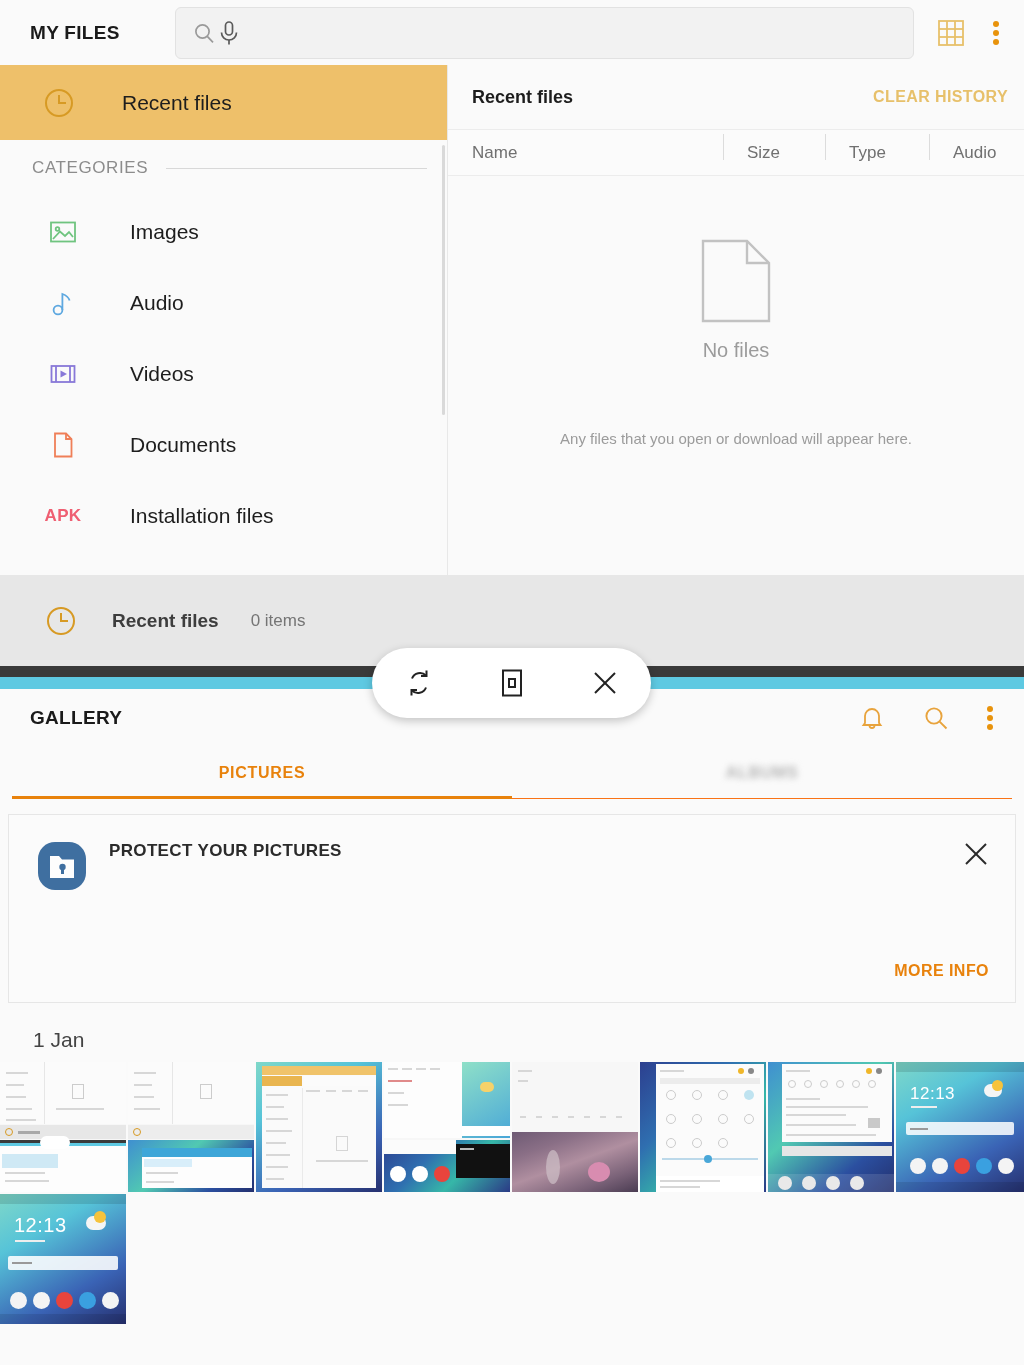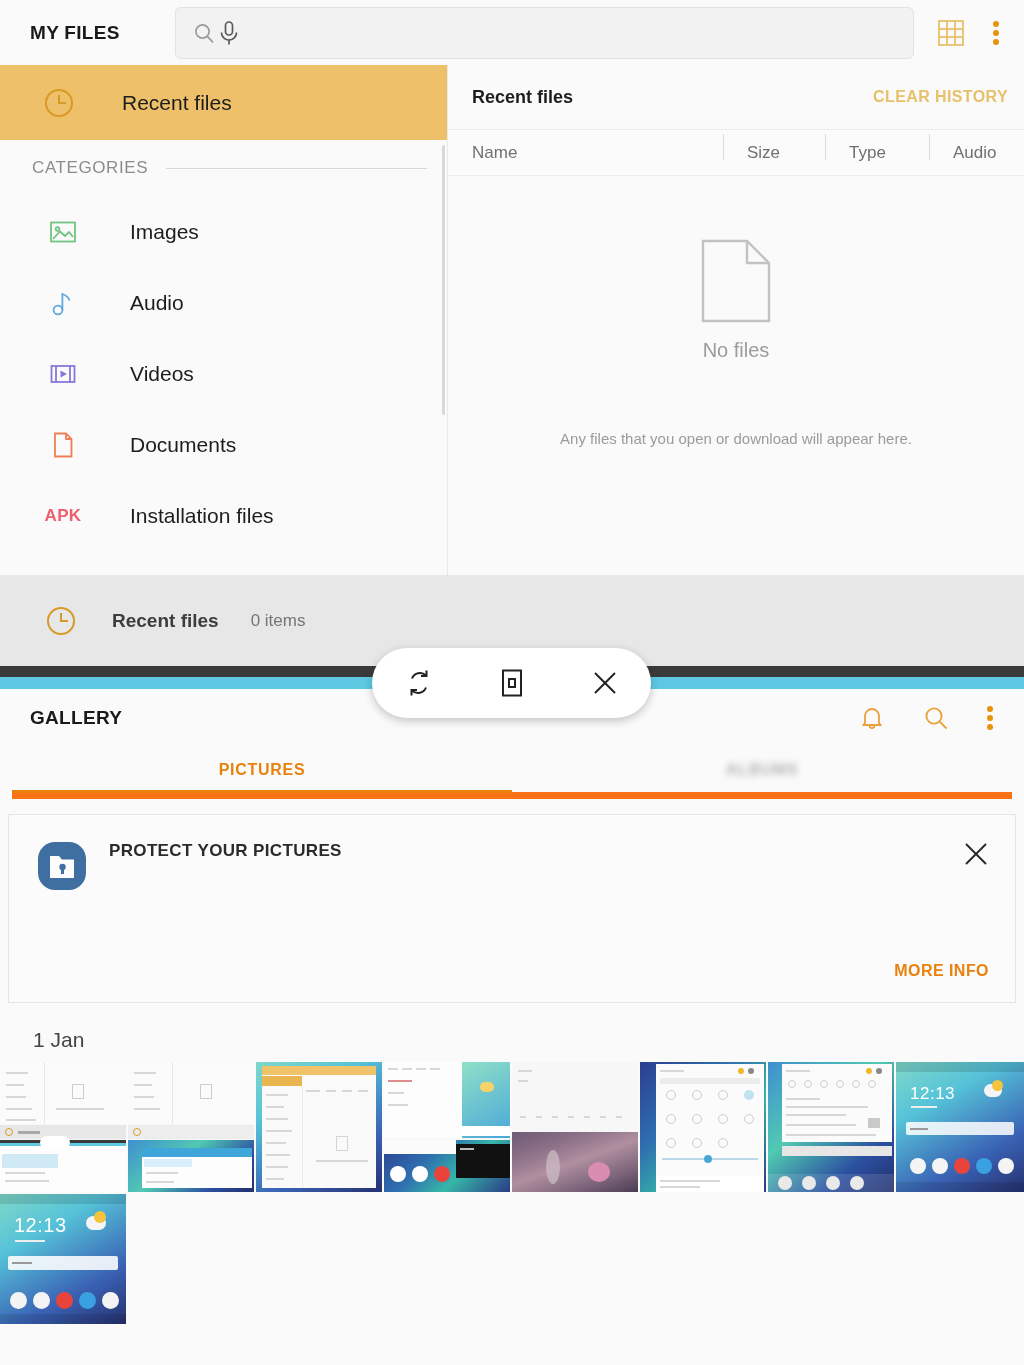--- a/index.html
+++ b/index.html
@@ -76,21 +76,21 @@
     display:flex; align-items:center; justify-content:space-around; z-index:9;
   }
   #split-pill .pbtn { width:62px; height:62px; display:flex; align-items:center; justify-content:center; }
 
   
   #gallery-app { position:absolute; left:0; top:689px; width:1024px; height:676px; background:#fafafa; overflow:hidden; }
   .g-header { height:58px; display:flex; align-items:center; padding:0 22px 0 30px; }
   .g-title { font-size:19px; font-weight:bold; letter-spacing:.3px; color:#1a1a1a; }
   .g-icons { margin-left:auto; display:flex; align-items:center; gap:36px; padding-right:8px; }
 
-  .g-tabs { display:flex; height:52px; border-bottom:7px solid #f97316; margin:0 12px; }
+  .g-tabs { display:flex; height:52px; border-bottom:1px solid #f97316; margin:0 12px; }
   .g-tab { flex:1; display:flex; align-items:center; justify-content:center; font-size:16px; font-weight:bold; letter-spacing:.7px; color:#8d8d8d; position:relative; }
   .g-tab.active { color:#e8820c; }
   .g-tab.active::after { content:""; position:absolute; left:0; right:0; bottom:-1px; height:3px; background:#e8820c; }
   .g-tab.blurred { color:#b5b5b5; filter:blur(3px); }
 
   .g-card { margin:15px 8px 0 8px; background:#fbfbfb; border:1px solid #e6e6e6; height:189px; position:relative; padding:26px 24px 0 28px; }
   .g-card .row { display:flex; }
   .g-card .txtwrap { margin-left:22px; }
   .g-card .ct { font-size:17px; font-weight:bold; letter-spacing:.35px; color:#2b2b2b; }
   .g-card .cs { font-size:17px; color:#8f8f8f; margin-top:18px; }

